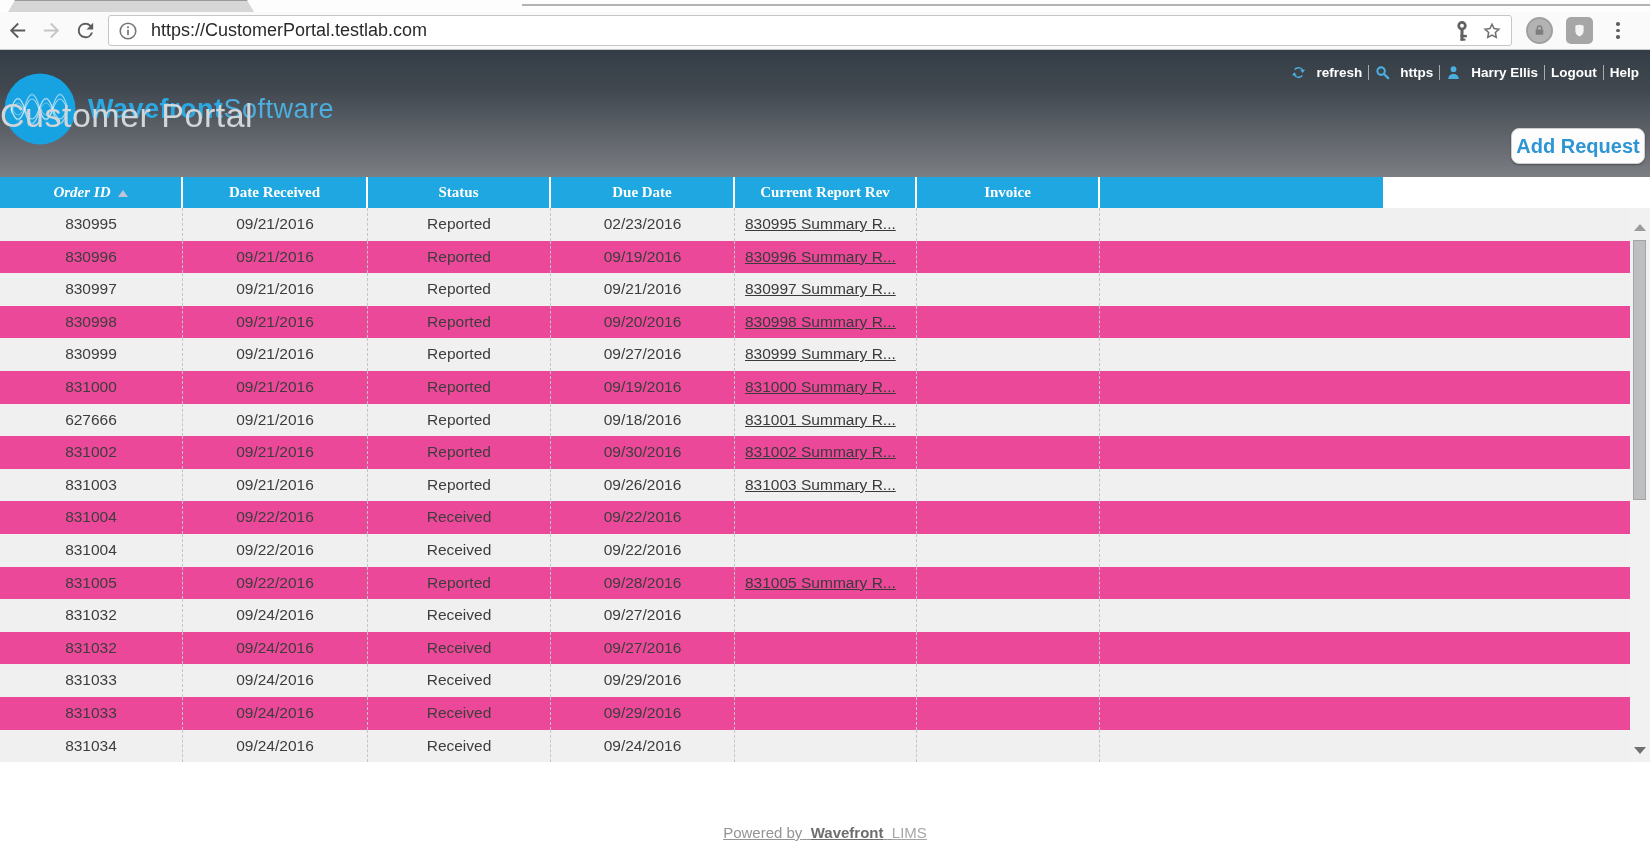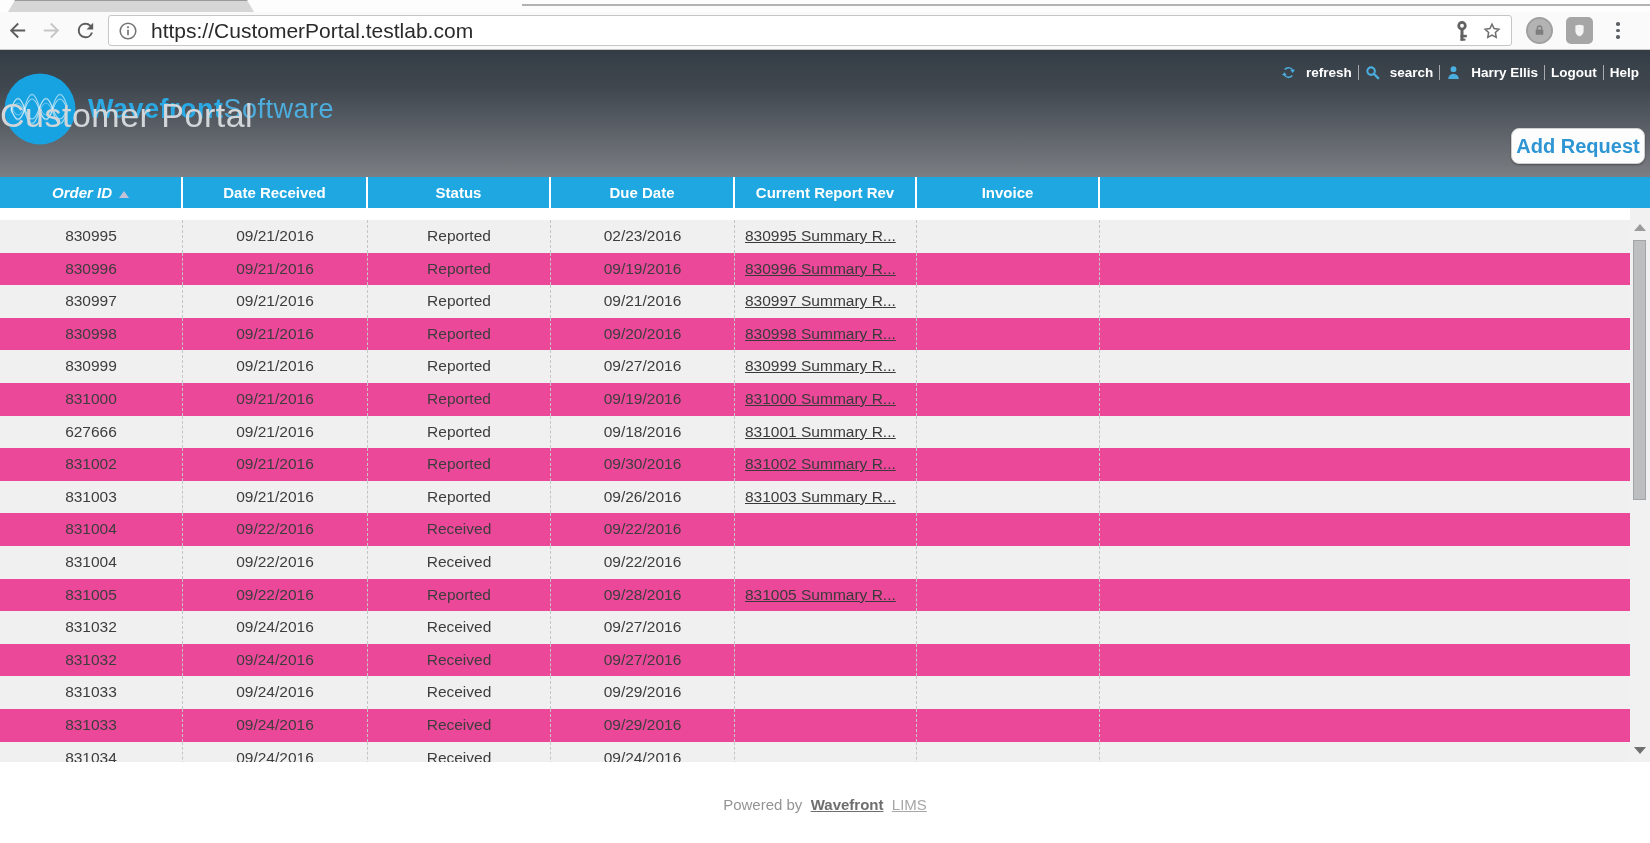--- a/index.html
+++ b/index.html
@@ -14,21 +14,21 @@
                   border-top:1.5px solid #9a9a9a; }
   .tabstrip-line { position:absolute; left:522px; right:0; top:4px; height:1.5px; background:#b3b3b3; }
 
   
   .toolbar { position:absolute; left:0; top:12px; width:1650px; height:38px; background:#fafafa;
              border-bottom:1px solid #c9c9c9; display:flex; align-items:center; }
   .navbtn { width:34px; height:30px; display:flex; align-items:center; justify-content:center; flex:0 0 auto; }
   .navbtn svg { width:23px; height:23px; }
   .addressbar { height:31px; margin-left:6px; flex:0 0 auto; width:1404px; background:#fff;
                 border:1px solid #c6c6c6; border-radius:3px; display:flex; align-items:center; padding:0 8px; }
-  .addressbar .url { font-size:21px; color:#2a2a2a; margin-left:12px; flex:1 1 auto; white-space:nowrap; overflow:hidden; }
+  .addressbar .url { font-size:18px; color:#2a2a2a; margin-left:12px; flex:1 1 auto; white-space:nowrap; overflow:hidden; }
   .abar-icon { width:22px; height:22px; display:flex; align-items:center; justify-content:center; flex:0 0 auto; }
   .ext-circle { width:27px; height:27px; border-radius:50%; background:#b3b3b3; border:2px solid #a0a0a0;
                 display:flex; align-items:center; justify-content:center; margin-left:14px; flex:0 0 auto;}
   .ext-square { width:27px; height:27px; border-radius:5px; background:#a6a6a6;
                 display:flex; align-items:center; justify-content:center; margin-left:13px; flex:0 0 auto;}
   .menu-dots { width:30px; height:30px; margin-left:10px; display:flex; flex-direction:column;
                align-items:center; justify-content:center; gap:3px; flex:0 0 auto;}
   .menu-dots i { width:3.5px; height:3.5px; border-radius:50%; background:#5d6166; }
 
   
@@ -43,30 +43,30 @@
   .topnav { position:absolute; right:8px; top:15px; display:flex; align-items:center;
             color:#fff; font-size:13.5px; font-weight:bold; }
   .topnav .nav-item { display:flex; align-items:center; gap:10px; padding:0 3px; white-space:nowrap; }
   .topnav .sep { width:1px; height:15px; background:rgba(255,255,255,.55); margin:0 3px; }
   .topnav svg { width:15px; height:15px; }
   .add-request { position:absolute; right:5px; top:78px; width:134px; height:36px; background:#fdfdfd;
                  border:1px solid #cfcfcf; border-radius:8px; color:#2d95d3; font-weight:bold;
                  font-size:20px; font-family:"Liberation Sans",sans-serif; box-shadow:0 1px 2px rgba(0,0,0,.35); }
 
   
-  .thead { position:absolute; left:0; top:177px; width:1650px; height:31px; background:#1ea7e1;
-           display:grid; grid-template-columns:183px 185px 183px 184px 182px 183px 1fr; }
+  .thead { position:absolute; left:0; top:177px; width:1383px; height:31px; background:#1ea7e1;
+           display:grid; grid-template-columns:183px 185px 183px 184px 182px 183px 1fr;font-family:Liberation Serif, serif; }
   .th { color:#fff; font-weight:bold; font-size:15px; line-height:31px; text-align:center;
         border-right:2px solid #fff; }
   .th.last { border-right:none; }
   .th.orderid { font-style:italic; }
   .sort-asc { display:inline-block; width:0; height:0; border-left:5px solid transparent;
               border-right:5px solid transparent; border-bottom:7px solid #c3c2d8; margin-left:7px; }
 
-  .tbody { position:absolute; left:0; top:220px; width:1650px; height:554px; overflow:hidden; }
+  .tbody { position:absolute; left:0; top:208px; width:1650px; height:554px; overflow:hidden; }
   .trow { display:grid; grid-template-columns:183px 185px 183px 184px 182px 183px 1fr; height:32.6px; }
   .row-light { background:#f0f0f1; }
   .row-dark  { background:#ec4899; }
   .td { font-size:15.5px; color:#3d3d3d; line-height:32.6px; text-align:center;
         border-right:1px dashed #c5c5c5; overflow:hidden; white-space:nowrap; }
   .td.filler { border-right:none; }
   .td.report { text-align:left; padding-left:10px; }
   .td.report .link { text-decoration:underline; color:#3a3a3a; cursor:pointer; }
 
   
@@ -74,21 +74,21 @@
   .scroll-arrow { position:absolute; left:50%; transform:translateX(-50%); width:0; height:0; }
   .arrow-up { top:16px; border-left:6px solid transparent; border-right:6px solid transparent;
               border-bottom:7px solid #9b9b9b; }
   .arrow-down { bottom:8px; border-left:6px solid transparent; border-right:6px solid transparent;
                 border-top:7px solid #6f6f6f; }
   .scroll-thumb { position:absolute; left:3px; top:32px; width:13px; height:260px;
                   background:#bcbec0; border:1px solid #a2a4a6; }
 
   
   .footer { position:absolute; left:0; top:762px; width:1650px; height:81px; background:#fff;
-            text-align:center; padding-top:34px; font-size:15px; color:#949494; }
+            text-align:center; padding-top:62px; font-size:15px; color:#949494;text-decoration:underline; }
   .footer .fbrand { color:#6e6e6e; font-weight:bold; text-decoration:underline; cursor:pointer; }
   .footer .fprod  { color:#a6a6a6; text-decoration:underline; cursor:pointer; }
 </style>
 </head>
 <body>
 
 <div class="screen">
 
   <div class="tabstrip">
     <div class="tab-inactive"></div>
@@ -178,21 +178,21 @@
             <path fill="#4aaede" d="M8 2a6 6 0 0 1 5.2 3H15l-2.6 3.4L9.8 5h1.9A4.3 4.3 0 0 0 8 3.7 4.3 4.3 0 0 0 4.6 5.4L3.3 4.3A6 6 0 0 1 8 2zM8 14a6 6 0 0 1-5.2-3H1l2.6-3.4L6.2 11H4.3A4.3 4.3 0 0 0 8 12.3a4.3 4.3 0 0 0 3.4-1.7l1.3 1.1A6 6 0 0 1 8 14z"></path>
           </svg>
         <span>refresh</span>
       </span>
       <span class="sep"></span>
       <span class="nav-item">
         <svg viewBox="0 0 16 16">
             <circle cx="6.5" cy="6.5" r="4" fill="none" stroke="#4aaede" stroke-width="2.2"></circle>
             <line x1="9.6" y1="9.6" x2="14" y2="14" stroke="#4aaede" stroke-width="2.6" stroke-linecap="round"></line>
           </svg>
-        <span>search</span>
+        <span>https</span>
       </span>
       <span class="sep"></span>
       <span class="nav-item">
         <svg viewBox="0 0 16 16">
             <circle cx="8" cy="4.4" r="3.1" fill="#4aaede"></circle>
             <path d="M2.3 15a5.7 5.7 0 0 1 11.4 0z" fill="#4aaede"></path>
           </svg>
         <span>Harry Ellis</span>
       </span>
       <span class="sep"></span>

